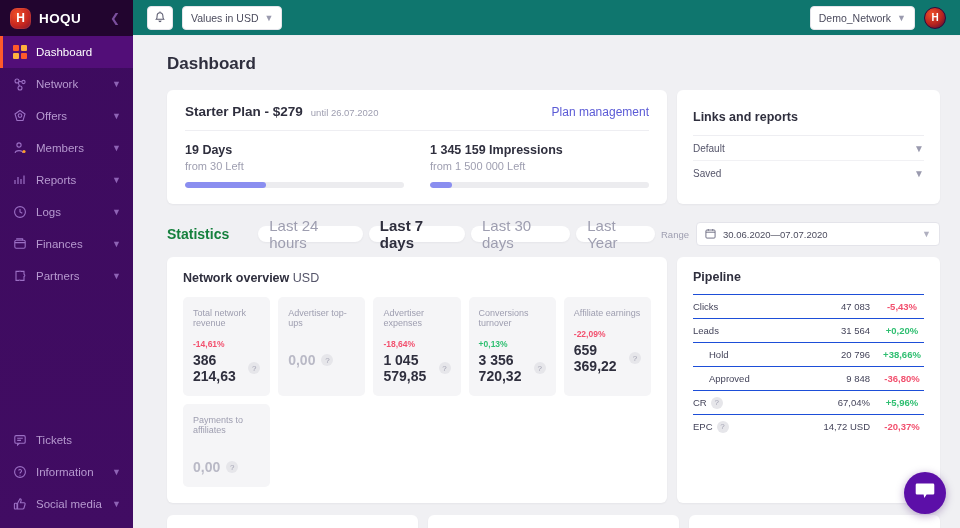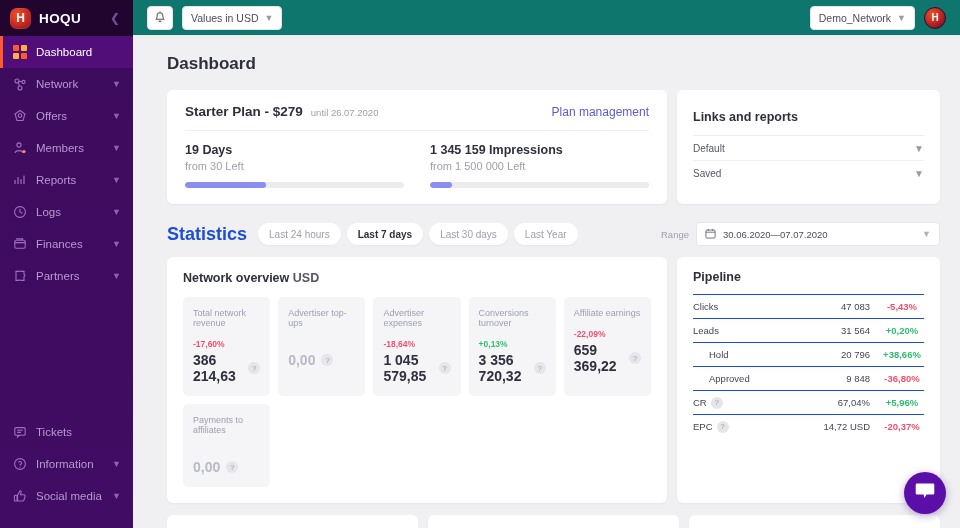--- a/index.html
+++ b/index.html
@@ -34,21 +34,21 @@
   }
   .logo-text {
     color: #fff; font-weight: bold; font-size: 13.5px;
     letter-spacing: .4px; margin-left: 8px;
   }
   .sb-collapse {
     margin-left: auto; color: #7b4f9e; font-size: 12px;
     cursor: pointer; line-height: 1; padding: 2px 3px;
   }
   .sb-nav { padding-top: 0; flex: 1 1 auto; }
-  .sb-bottom { padding-bottom: 16px; }
+  .sb-bottom { padding-bottom: 8px; }
   .sb-item {
     display: flex; align-items: center;
     height: 32px; padding: 0 12px;
     color: #b79ad0; font-size: 11.5px;
     cursor: pointer; position: relative;
   }
   .sb-item.active {
     background: #520e78;
     color: #ffffff;
   }
@@ -133,42 +133,42 @@
   .link-row {
     display: flex; align-items: center; justify-content: space-between;
     height: 25px; font-size: 10px; color: #55556a; cursor: pointer;
     border-bottom: 1px solid #f1f1f4;
   }
   .link-row:last-child { border-bottom: none; }
   .link-row .cv { color: #9a9aae; font-size: 10px; }
 
   
   .statbar { display: flex; align-items: center; margin: 18px 0 11px 0; }
-  .stat-label { font-size: 18px; color: #1d4ed8; font-weight: bold; margin-right: 11px; }
+  .stat-label { font-size: 14px; color: #15803d; font-weight: bold; margin-right: 29px; }
   .chip {
-    height: 22px; padding: 0 11px; border-radius: 11px;
+    height: 16px; padding: 0 11px; border-radius: 11px;
     background: #fff; display: flex; align-items: center;
-    font-size: 10px; color: #9e9eb0; margin-right: 6px; cursor: pointer;
+    font-size: 15px; color: #9e9eb0; margin-right: 6px; cursor: pointer;
     box-shadow: 0 1px 2px rgba(40,40,60,.05);
   }
   .chip.active { color: #2f2f3e; font-weight: bold; }
   .range-wrap { margin-left: auto; display: flex; align-items: center; }
   .range-label { font-size: 9.5px; color: #9e9eb0; margin-right: 7px; }
   .range-box {
     width: 244px; height: 24px; border: 1px solid #e4e4ea; border-radius: 4px;
     background: #fff; display: flex; align-items: center; gap: 7px;
     padding: 0 8px; font-size: 9.5px; color: #4c4c5e; cursor: pointer;
   }
   .range-box .cv { margin-left: auto; color: #b0b0c0; font-size: 9px; }
 
   
   .row2 { display: flex; gap: 10px; }
   .overview-card { flex: 0 0 500px; padding: 14px 16px 16px 16px; }
   .ov-title { font-size: 12.5px; font-weight: bold; color: #2f2f3e; margin-bottom: 12px; }
-  .ov-title .cur { font-weight: bold; color: #55556a; }
+  .ov-title .cur { font-weight: normal; color: #55556a; }
   .ov-grid { display: grid; grid-template-columns: repeat(5, 1fr); gap: 8px; }
   .ov-cell {
     background: #f5f5f7; border-radius: 5px;
     padding: 11px 10px 12px 10px; min-height: 71px;
   }
   .ov-name { font-size: 9px; color: #9e9eb0; margin-bottom: 11px; }
   .ov-delta { font-size: 8.5px; font-weight: bold; margin-bottom: 3px; }
   .ov-delta.neg { color: #f2506e; }
   .ov-delta.pos { color: #2fbf71; }
   .ov-valrow { display: flex; align-items: center; gap: 6px; }
@@ -436,21 +436,21 @@
       <div class="row2">
         <div class="card overview-card">
           <div class="ov-title">
             <span>Network overview</span>
             <span class="cur">USD</span>
           </div>
           <div class="ov-grid">
 
             <div class="ov-cell">
               <div class="ov-name">Total network revenue</div>
-              <div class="ov-delta neg">-17,60%</div>
+              <div class="ov-delta neg">-14,61%</div>
               <div class="ov-valrow">
                 <span class="ov-val">386 214,63</span>
                 <span class="q">?</span>
               </div>
             </div>
 
             <div class="ov-cell">
               <div class="ov-name">Advertiser top-ups</div>
               <div class="ov-delta">&nbsp;</div>
               <div class="ov-valrow">

